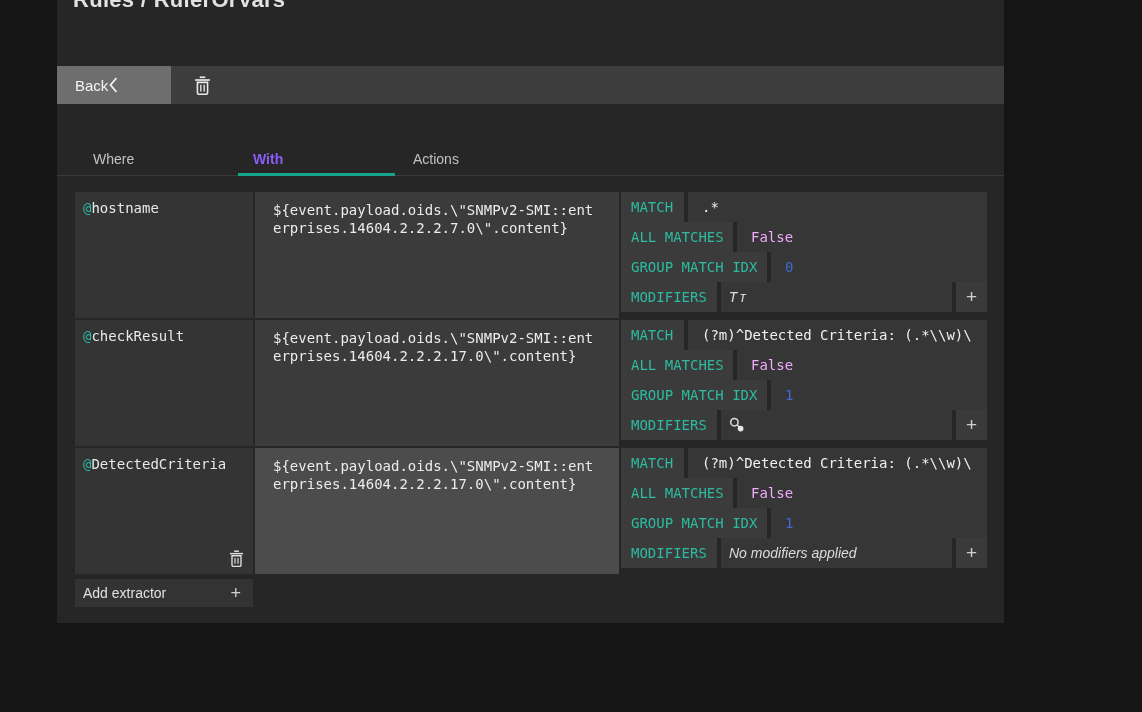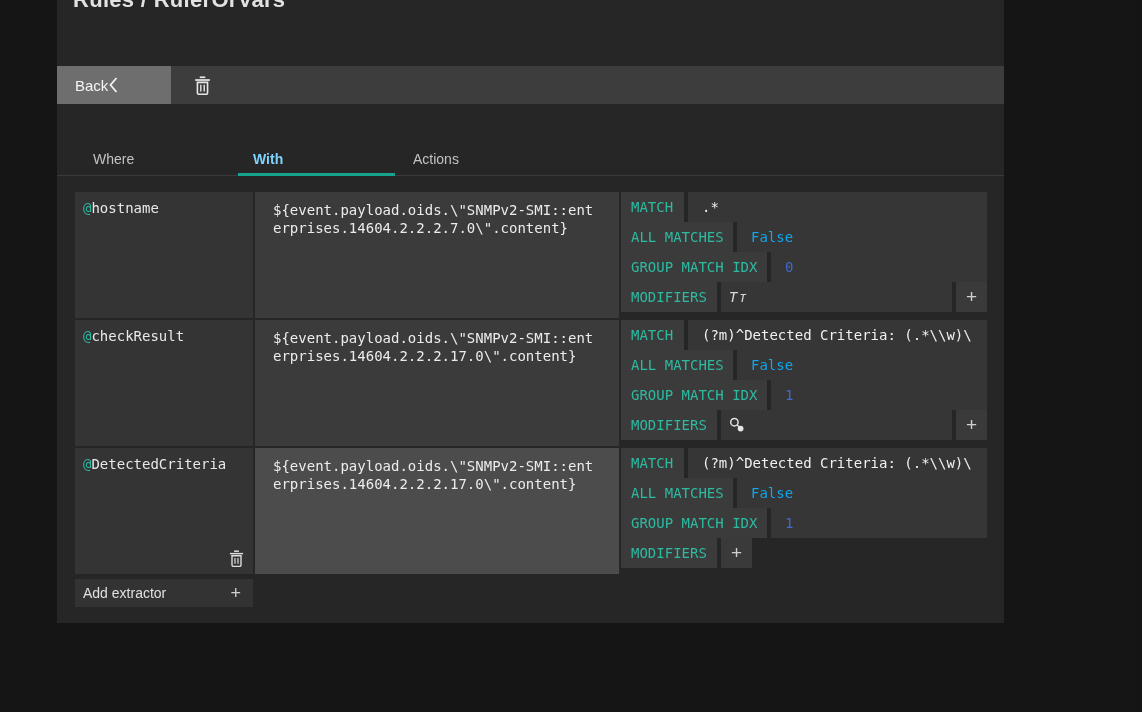--- a/index.html
+++ b/index.html
@@ -27,21 +27,21 @@
     padding:0 20px 0 18px;
     font-size:15px; color:#f4f4f4; cursor:pointer;
   }
   .trash-btn { width:44px; display:flex; align-items:center; justify-content:center; margin-left:9px; cursor:pointer; }
   
   .tabs {
     position:absolute; top:143px; left:0; width:100%; height:33px;
     border-bottom:1px solid #3a3a3a; padding-left:20px; display:flex;
   }
   .tab { width:160px; font-size:14px; color:#c2c2c2; padding:8px 0 0 16px; position:relative; cursor:pointer; }
-  .tab.active { color:#7dd3fc; font-weight:bold; }
+  .tab.active { color:#8b5cf6; font-weight:bold; }
   .tab.active::after { content:""; position:absolute; left:1px; right:2px; bottom:-1px; height:3px; background:#16a38d; }
   
   .watermark { position:absolute; pointer-events:none; }
   
   .table { position:absolute; top:192px; left:18px; width:912px; }
   .row { display:flex; gap:2px; margin-bottom:2px; }
   .mono { font-family:"DejaVu Sans Mono", monospace; }
   .name-cell {
     width:178px; height:126px; background:#343434; padding:8px 8px 14px 8px;
     font-family:"DejaVu Sans Mono", monospace; font-size:14px; color:#e8e8e8;
@@ -62,21 +62,21 @@
   }
   .w-match { width:63px; }
   .w-allmatches { width:112px; }
   .w-groupidx { width:146px; }
   .w-modifiers { width:96px; }
   .fvalue {
     flex:1; background:#363636; font-family:"DejaVu Sans Mono", monospace;
     font-size:14px; color:#f0f0f0; display:flex; align-items:center;
     padding-left:14px; overflow:hidden; white-space:nowrap; cursor:text;
   }
-  .fvalue.val-false { color:#0ea5e9; }
+  .fvalue.val-false { color:#f0abfc; }
   .fvalue.val-num { color:#4169d1; }
   .fvalue.modifiers { padding-left:8px;font-style:italic; }
   .mod-glyph { color:#d8d8d8; font-size:14px; letter-spacing:1px; }
   .mod-text { font-family:"Liberation Sans", sans-serif; color:#dcdcdc; font-size:14px; }
   .plus-cell {
     width:31px; flex:none; background:#3a3a3a; display:flex; align-items:center;
     justify-content:center; color:#cfcfcf; font-size:19px; font-weight:300; cursor:pointer;
   }
   .row-trash {
     position:absolute; right:8px; bottom:6px; width:18px; height:19px;
@@ -228,20 +228,23 @@
         <div class="frow">
           <div class="flabel w-allmatches">ALL MATCHES</div>
           <div class="fvalue val-false">False</div>
         </div>
         <div class="frow">
           <div class="flabel w-groupidx">GROUP MATCH IDX</div>
           <div class="fvalue val-num">1</div>
         </div>
         <div class="frow">
           <div class="flabel w-modifiers">MODIFIERS</div>
+          <div class="fvalue modifiers">
+            <span class="mod-text">No modifiers applied</span>
+          </div>
           <div class="plus-cell">
               <span>+</span>
             </div>
         </div>
       </div>
     </div>
 
   </div>
 
   <div class="add-row">

